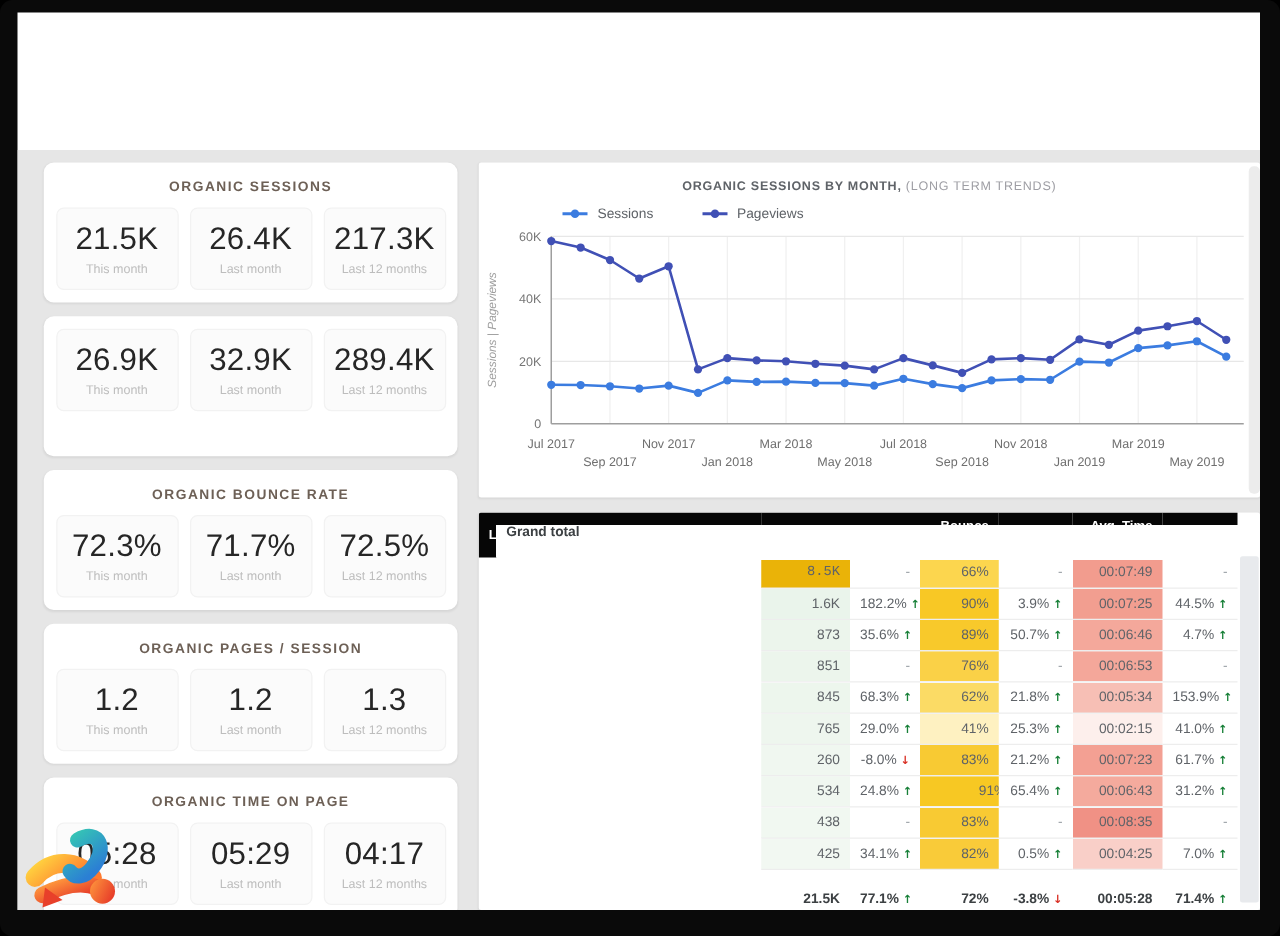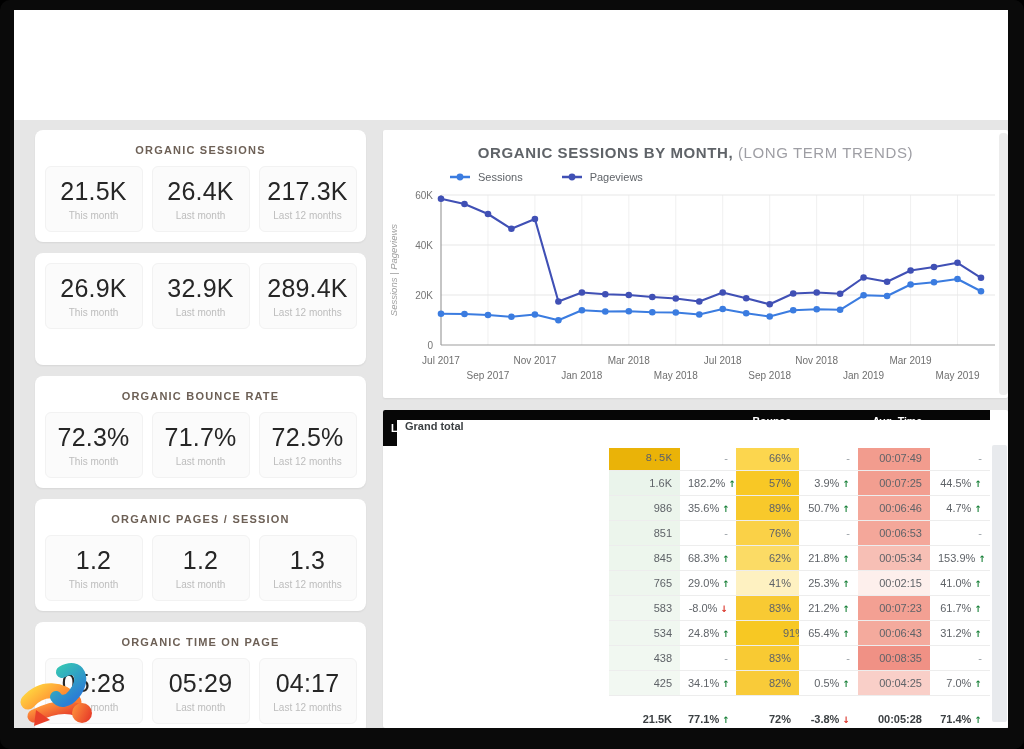--- a/index.html
+++ b/index.html
@@ -37,21 +37,21 @@
   .card-title{margin-top:14px;text-align:center;font-size:11px;font-weight:bold;letter-spacing:1.2px;color:#6d6056;}
   .metric-row{display:flex;justify-content:center;gap:9px;margin-top:10px;}
   .mini{width:96px;height:64px;background:#fbfbfb;border:1px solid #f2f2f2;border-radius:6px;
         display:flex;flex-direction:column;align-items:center;justify-content:center;}
   .mini-value{font-size:25px;color:#262626;font-weight:500;letter-spacing:.2px;}
   .mini-label{font-size:10px;color:#bdbdbd;margin-top:4px;}
 
   
   .right-col{position:absolute;left:369px;top:10px;width:625px;}
   .chart-card{position:relative;background:#fff;border-radius:2px;height:268px;box-shadow:0 1px 2px rgba(0,0,0,.07);overflow:hidden;}
-  .chart-title{padding-top:14px;text-align:center;font-size:15px;letter-spacing:.6px;}
+  .chart-title{padding-top:14px;text-align:center;font-size:10px;letter-spacing:.6px;}
   .chart-title .t1{font-weight:bold;color:#5f6368;}
   .chart-title .t2{color:#9e9ea4;}
   .legend{display:flex;gap:38px;margin:10px 0 0 66px;}
   .legend-item{display:flex;align-items:center;gap:7px;font-size:11px;color:#5f6368;}
   .chart-scrollbar{position:absolute;right:0;top:3px;bottom:3px;width:9px;background:#ececec;border-radius:4px;}
 
   .table-card{position:relative;background:#fff;border-radius:2px;height:318px;margin-top:12px;
               box-shadow:0 1px 2px rgba(0,0,0,.07);overflow:hidden;}
   table.lp{border-collapse:collapse;table-layout:fixed;width:607px;font-size:11px;color:#5f6368;}
   table.lp th{background:#060606;color:#fff;font-size:10.5px;font-weight:bold;padding:5px 8px;vertical-align:middle;
@@ -311,28 +311,28 @@
                   <td class="num dash">-</td>
                   <td class="num" style="background: rgb(252, 214, 78);">66%</td>
                   <td class="num dash">-</td>
                   <td class="num" style="background: rgb(242, 156, 142);">00:07:49</td>
                   <td class="num dash">-</td>
                 </tr>
                 <tr>
                   <td class="page">/creating-goals-out-of-events-in-google-analyt...</td>
                   <td class="num" style="background: rgb(234, 244, 235);">1.6K</td>
                   <td class="num"><span class="dv">182.2% </span><span class="arr up">↑</span></td>
-                  <td class="num" style="background: rgb(248, 200, 37);">57%</td>
+                  <td class="num" style="background: rgb(248, 200, 37);">90%</td>
                   <td class="num"><span class="dv">3.9% </span><span class="arr up">↑</span></td>
                   <td class="num" style="background: rgb(242, 158, 144);">00:07:25</td>
                   <td class="num"><span class="dv">44.5% </span><span class="arr up">↑</span></td>
                 </tr>
                 <tr>
                   <td class="page">/step-step-guide-get-youtube-video-transcrip...</td>
-                  <td class="num" style="background: rgb(236, 245, 236);">986</td>
+                  <td class="num" style="background: rgb(236, 245, 236);">873</td>
                   <td class="num"><span class="dv">35.6% </span><span class="arr up">↑</span></td>
                   <td class="num" style="background: rgb(248, 201, 43);">89%</td>
                   <td class="num"><span class="dv">50.7% </span><span class="arr up">↑</span></td>
                   <td class="num" style="background: rgb(244, 168, 155);">00:06:46</td>
                   <td class="num"><span class="dv">4.7% </span><span class="arr up">↑</span></td>
                 </tr>
                 <tr>
                   <td class="page">/technical-seo-audit/</td>
                   <td class="num" style="background: rgb(236, 245, 236);">851</td>
                   <td class="num dash">-</td>
@@ -354,21 +354,21 @@
                   <td class="page">/</td>
                   <td class="num" style="background: rgb(238, 246, 238);">765</td>
                   <td class="num"><span class="dv">29.0% </span><span class="arr up">↑</span></td>
                   <td class="num" style="background: rgb(254, 241, 193);">41%</td>
                   <td class="num"><span class="dv">25.3% </span><span class="arr up">↑</span></td>
                   <td class="num" style="background: rgb(253, 239, 236);">00:02:15</td>
                   <td class="num"><span class="dv">41.0% </span><span class="arr up">↑</span></td>
                 </tr>
                 <tr>
                   <td class="page">/seo-proposal/</td>
-                  <td class="num" style="background: rgb(240, 247, 240);">583</td>
+                  <td class="num" style="background: rgb(240, 247, 240);">260</td>
                   <td class="num"><span class="dv">-8.0% </span><span class="arr down">↓</span></td>
                   <td class="num" style="background: rgb(248, 202, 51);">83%</td>
                   <td class="num"><span class="dv">21.2% </span><span class="arr up">↑</span></td>
                   <td class="num" style="background: rgb(243, 160, 147);">00:07:23</td>
                   <td class="num"><span class="dv">61.7% </span><span class="arr up">↑</span></td>
                 </tr>
                 <tr>
                   <td class="page">/how-to-create-website-silos-for-seo/</td>
                   <td class="num" style="background: rgb(240, 247, 240);">534</td>
                   <td class="num"><span class="dv">24.8% </span><span class="arr up">↑</span></td>

